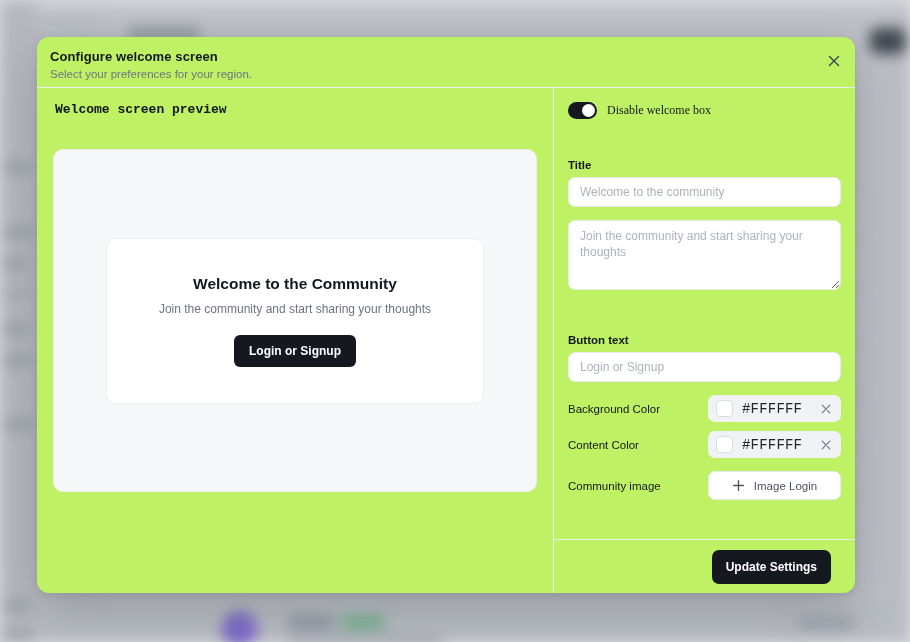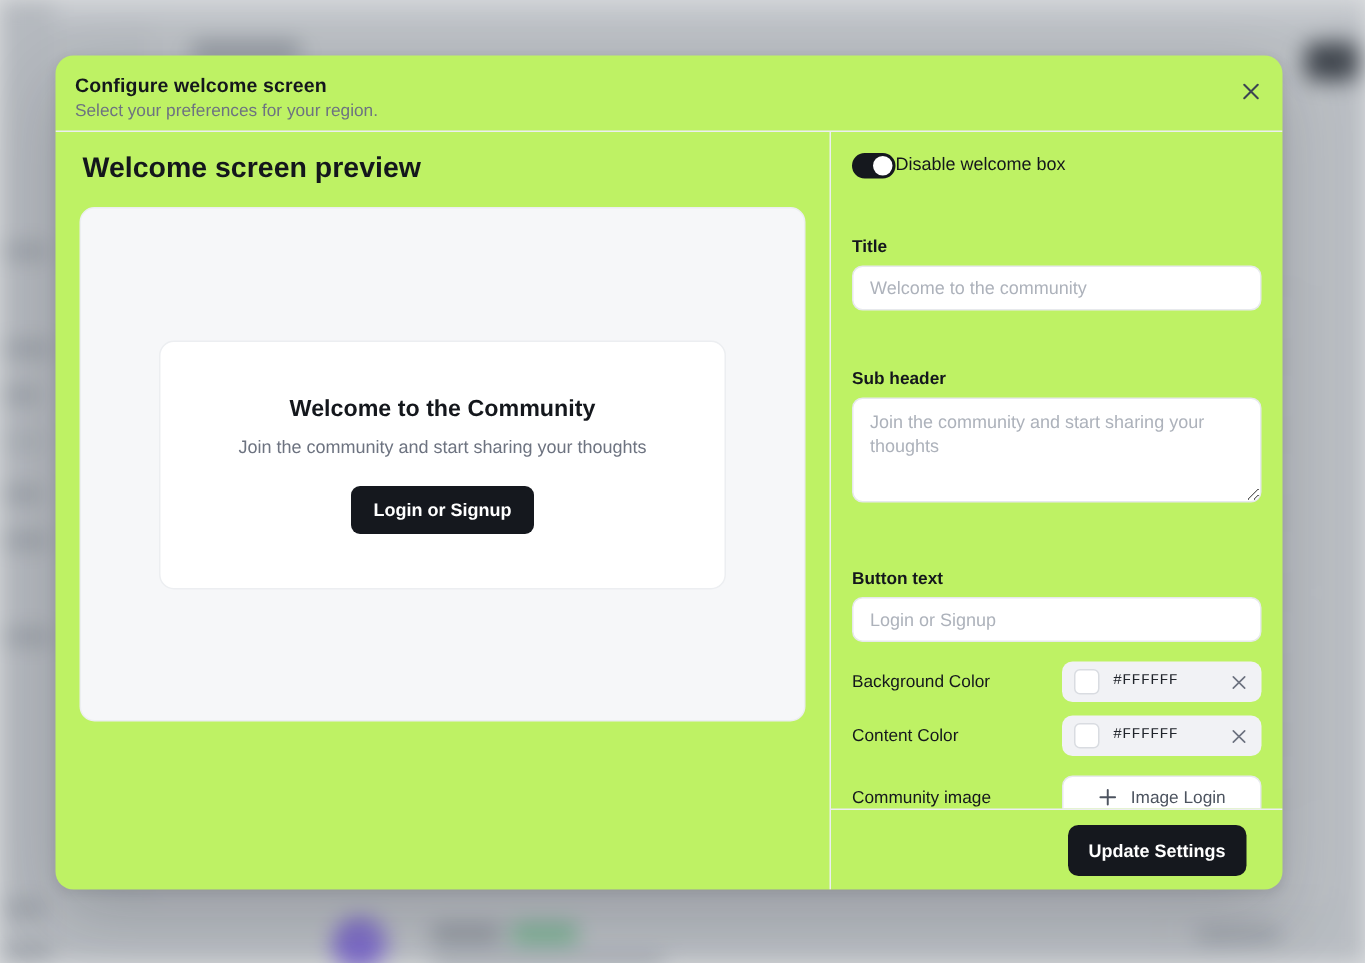--- a/index.html
+++ b/index.html
@@ -184,25 +184,26 @@
   }
 
   
   .preview-col {
     width: 517px;
     flex: none;
     border-right: 1px solid #eceef1;
     padding: 14px 16px 0 16px;
   }
   .preview-heading {
-    font-size: 19px;
+    font-size: 13px;
     font-weight: 700;
     color: #14171c;
-    margin-bottom: 14px;
+    margin-bottom: 32px;
     padding-left: 2px;
+    font-family: Liberation Mono, monospace;
   }
   .preview-canvas {
     height: 343px;
     background: #f6f7f9;
     border: 1px solid #eceef1;
     border-radius: 10px;
     display: flex;
     align-items: center;
     justify-content: center;
   }
@@ -248,22 +249,24 @@
     min-width: 0;
   }
   .form-scroll {
     flex: 1;
     padding: 14px 14px 0 14px;
     overflow: hidden;
   }
 
   .toggle-row {
     display: flex;
-    align-items: flex-start;
+    align-items: center;
+    gap: 10px;
     margin-bottom: 14px;
+    font-family: Liberation Serif, serif;
   }
   .toggle {
     width: 29px; height: 17px;
     border-radius: 9px;
     background: #15181e;
     position: relative;
     cursor: pointer;
     flex: none;
   }
   .toggle::after {
@@ -333,21 +336,21 @@
     width: 17px; height: 17px;
     border-radius: 4px;
     background: #FFFFFF;
     border: 1px solid #d9dce1;
     flex: none;
     cursor: pointer;
   }
   .color-hex {
     flex: 1;
     font-family: "Liberation Mono", monospace;
-    font-size: 10px;
+    font-size: 14px;
     color: #20242b;
     letter-spacing: .2px;
   }
   .color-clear {
     border: none;
     background: transparent;
     color: #6d7380;
     cursor: pointer;
     display: flex;
     align-items: center;
@@ -492,21 +495,20 @@
           <div class="toggle"></div>
           <span class="toggle-label">Disable welcome box</span>
         </div>
 
         <div class="field-group">
           <div class="field-label">Title</div>
           <input class="text-input" type="text" placeholder="Welcome to the community" style="">
         </div>
 
         <div class="field-group">
-          <div class="field-label">Sub header</div>
           <textarea class="text-area" placeholder="Join the community and start sharing your thoughts" style=""></textarea>
         </div>
 
         <div class="field-group">
           <div class="field-label">Button text</div>
           <input class="text-input" type="text" placeholder="Login or Signup" style="">
         </div>
 
 
         <div class="color-row">

